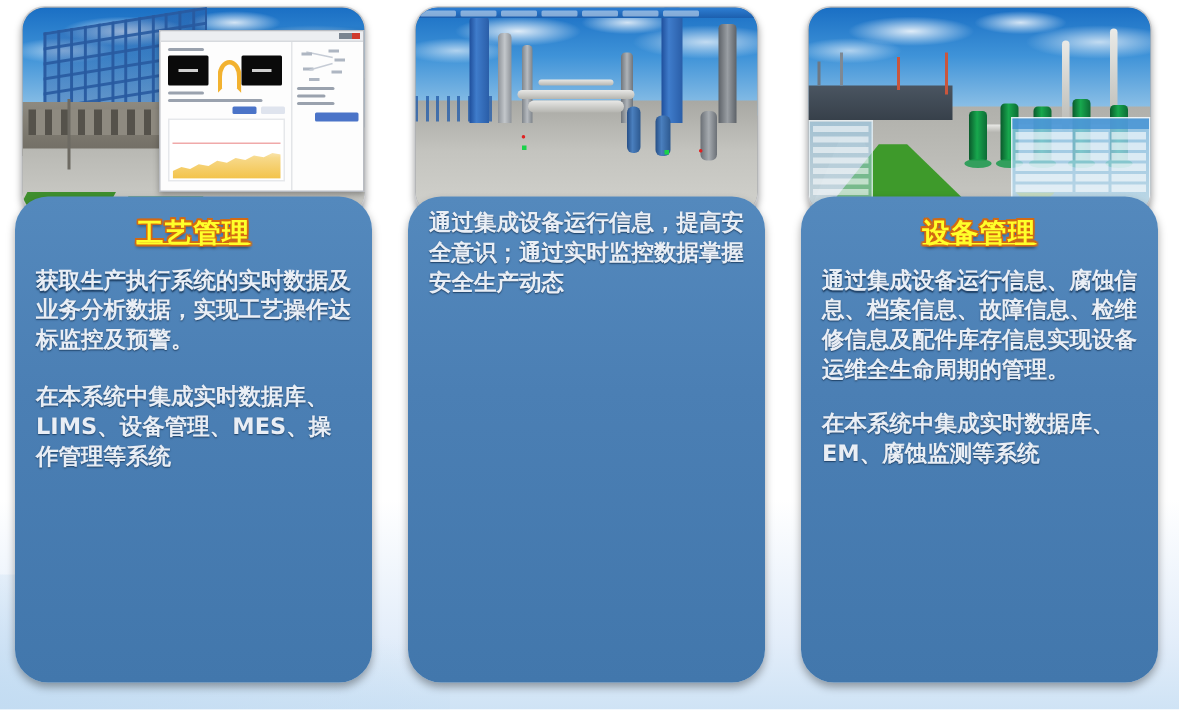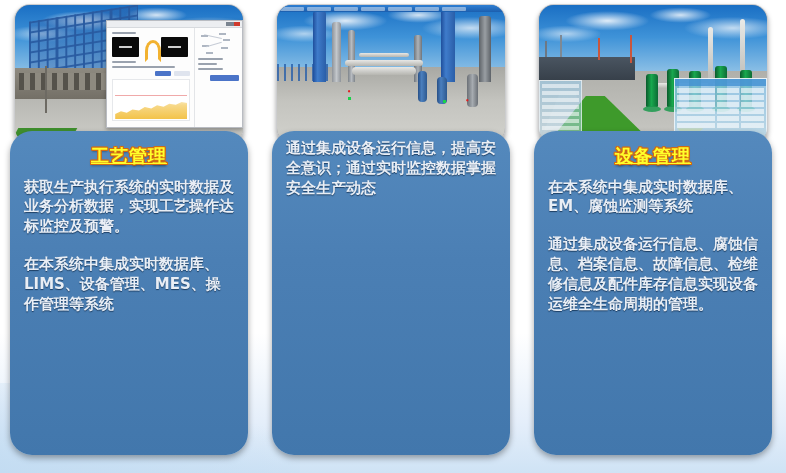--- a/index.html
+++ b/index.html
@@ -379,19 +379,19 @@
               <u></u>
               <u></u>
             </div>
         </div>
       </div>
     </div>
 
     <div class="panel">
       <div class="panel-title">设备管理</div>
       <div class="panel-body">
+        <p class="para tight">通过集成设备运行信息、腐蚀信息、档案信息、故障信息、检维修信息及配件库存信息实现设备运维全生命周期的管理。</p>
         <p class="para">在本系统中集成实时数据库、EM、腐蚀监测等系统</p>
-        <p class="para tight">通过集成设备运行信息、腐蚀信息、档案信息、故障信息、检维修信息及配件库存信息实现设备运维全生命周期的管理。</p>
       </div>
     </div>
   </div>
 
 </div>
 
 </body></html>

